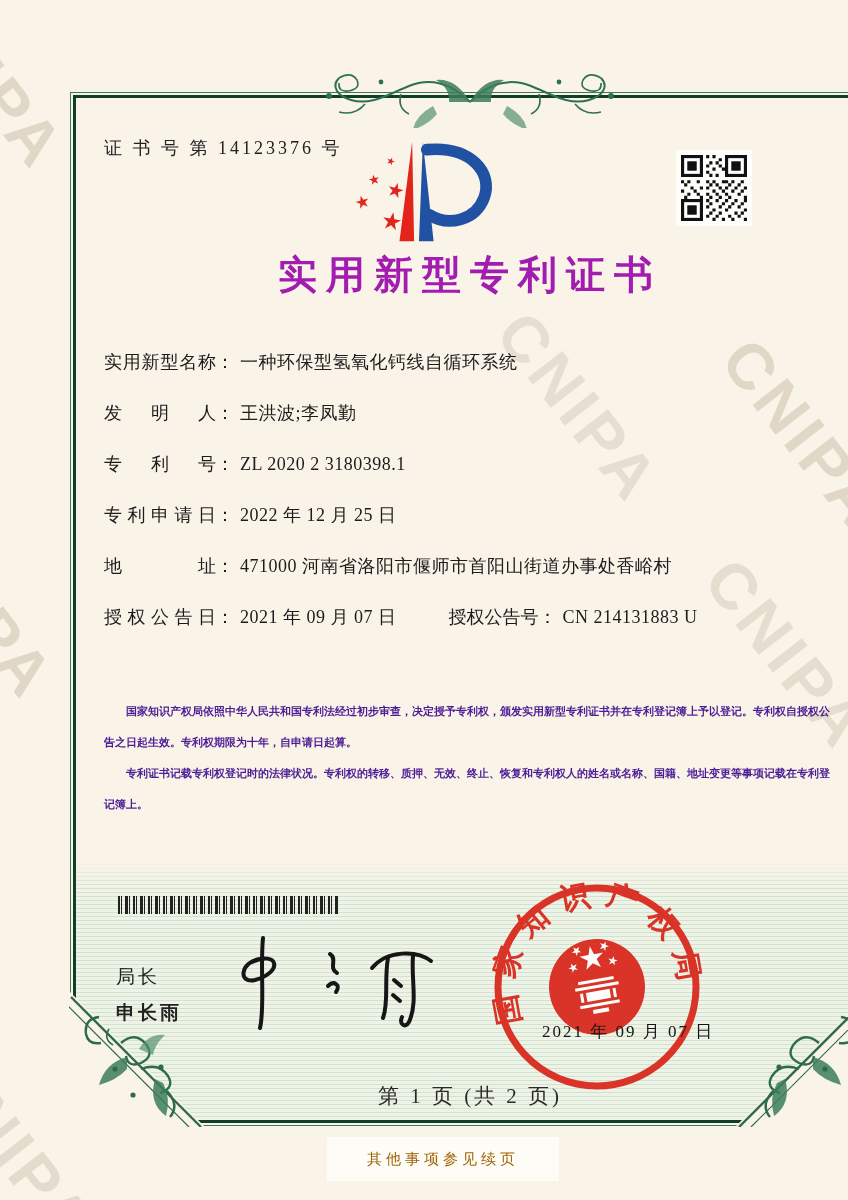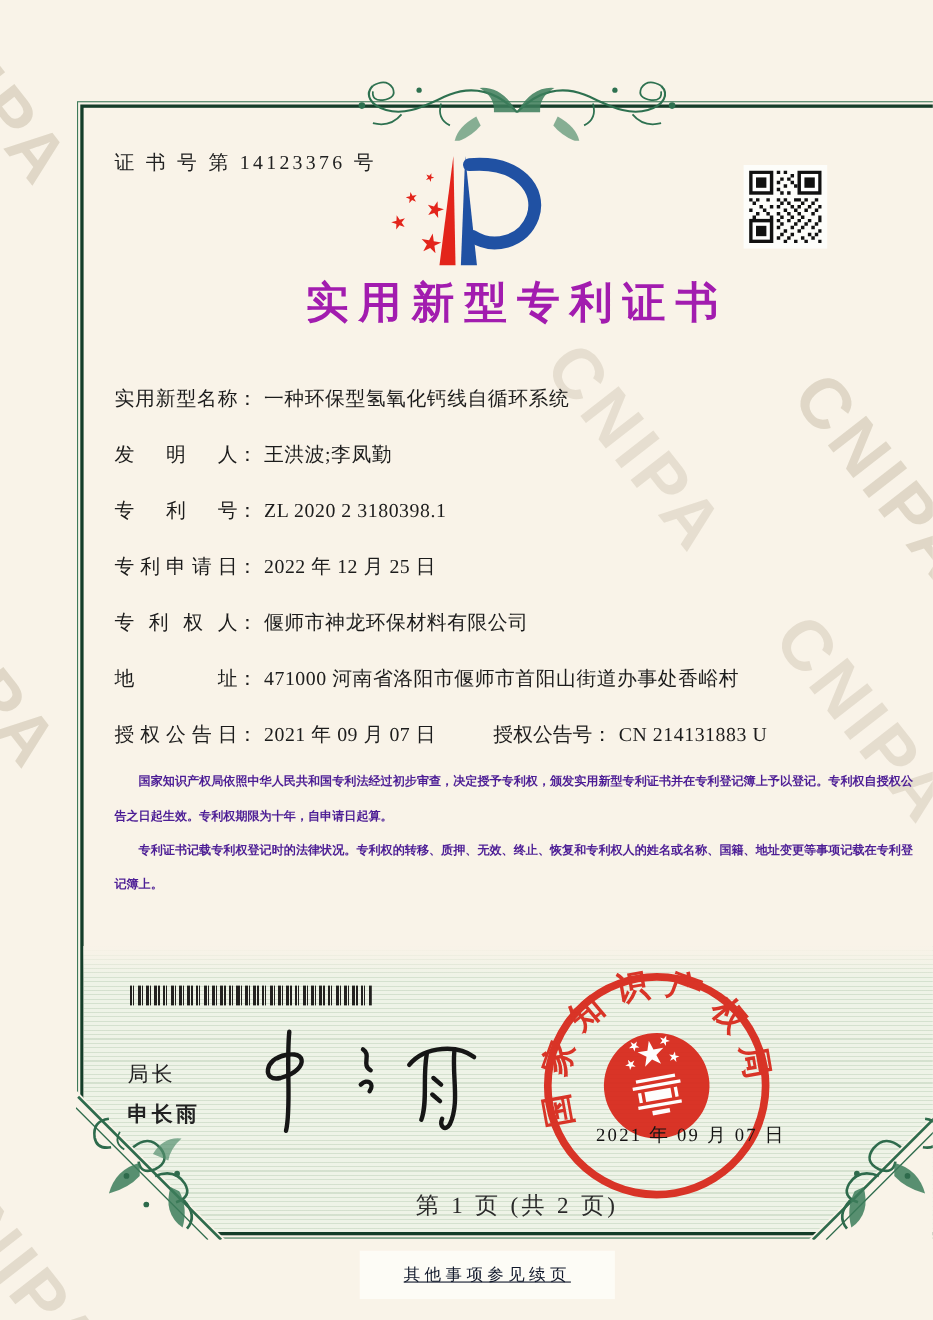--- a/index.html
+++ b/index.html
@@ -135,21 +135,21 @@
   .page-info {
     position:absolute; left:0; right:0; bottom:10px; text-align:center;
     font-size:21px; letter-spacing:3px; color:#2a2a2a;
   }
 
   
   .continuation {
     position:absolute; left:327px; top:1137px; width:232px; height:44px;
     background:#fdfcf6; z-index:2;
     display:flex; align-items:center; justify-content:center;
-    font-size:15px; letter-spacing:4px; color:#0f172a;text-decoration:underline;
+    font-size:15px; letter-spacing:4px; color:#a16207;
   }
 </style>
 </head>
 <body>
 
 <div class="page">
 
   <div class="wm wm1">CNIPA</div>
   <div class="wm wm2">CNIPA</div>
   <div class="wm wm3">CNIPA</div>
@@ -249,23 +249,20 @@
         <div class="field-row">
           <span class="f-label">发明人</span><span class="f-colon">：</span><span class="f-value">王洪波;李凤勤</span>
         </div>
         <div class="field-row">
           <span class="f-label">专利号</span><span class="f-colon">：</span><span class="f-value">ZL 2020 2 3180398.1</span>
         </div>
         <div class="field-row">
           <span class="f-label">专利申请日</span><span class="f-colon">：</span><span class="f-value">2022 年 12 月 25 日</span>
         </div>
         <div class="field-row">
-          <span class="f-label">专利权人</span><span class="f-colon">：</span><span class="f-value">偃师市神龙环保材料有限公司</span>
-        </div>
-        <div class="field-row">
           <span class="f-label">地址</span><span class="f-colon">：</span><span class="f-value">471000 河南省洛阳市偃师市首阳山街道办事处香峪村</span>
         </div>
         <div class="field-row">
           <span class="f-label">授权公告日</span><span class="f-colon">：</span><span class="f-value">2021 年 09 月 07 日</span><span class="grant-pair2"><span>授权公告号</span><span class="f-colon">：</span><span class="f-value">CN 214131883 U</span></span>
         </div>
       </div>
 
       <div class="paras">
         <p>国家知识产权局依照中华人民共和国专利法经过初步审查，决定授予专利权，颁发实用新型专利证书并在专利登记簿上予以登记。专利权自授权公告之日起生效。专利权期限为十年，自申请日起算。</p>
         <p>专利证书记载专利权登记时的法律状况。专利权的转移、质押、无效、终止、恢复和专利权人的姓名或名称、国籍、地址变更等事项记载在专利登记簿上。</p>

